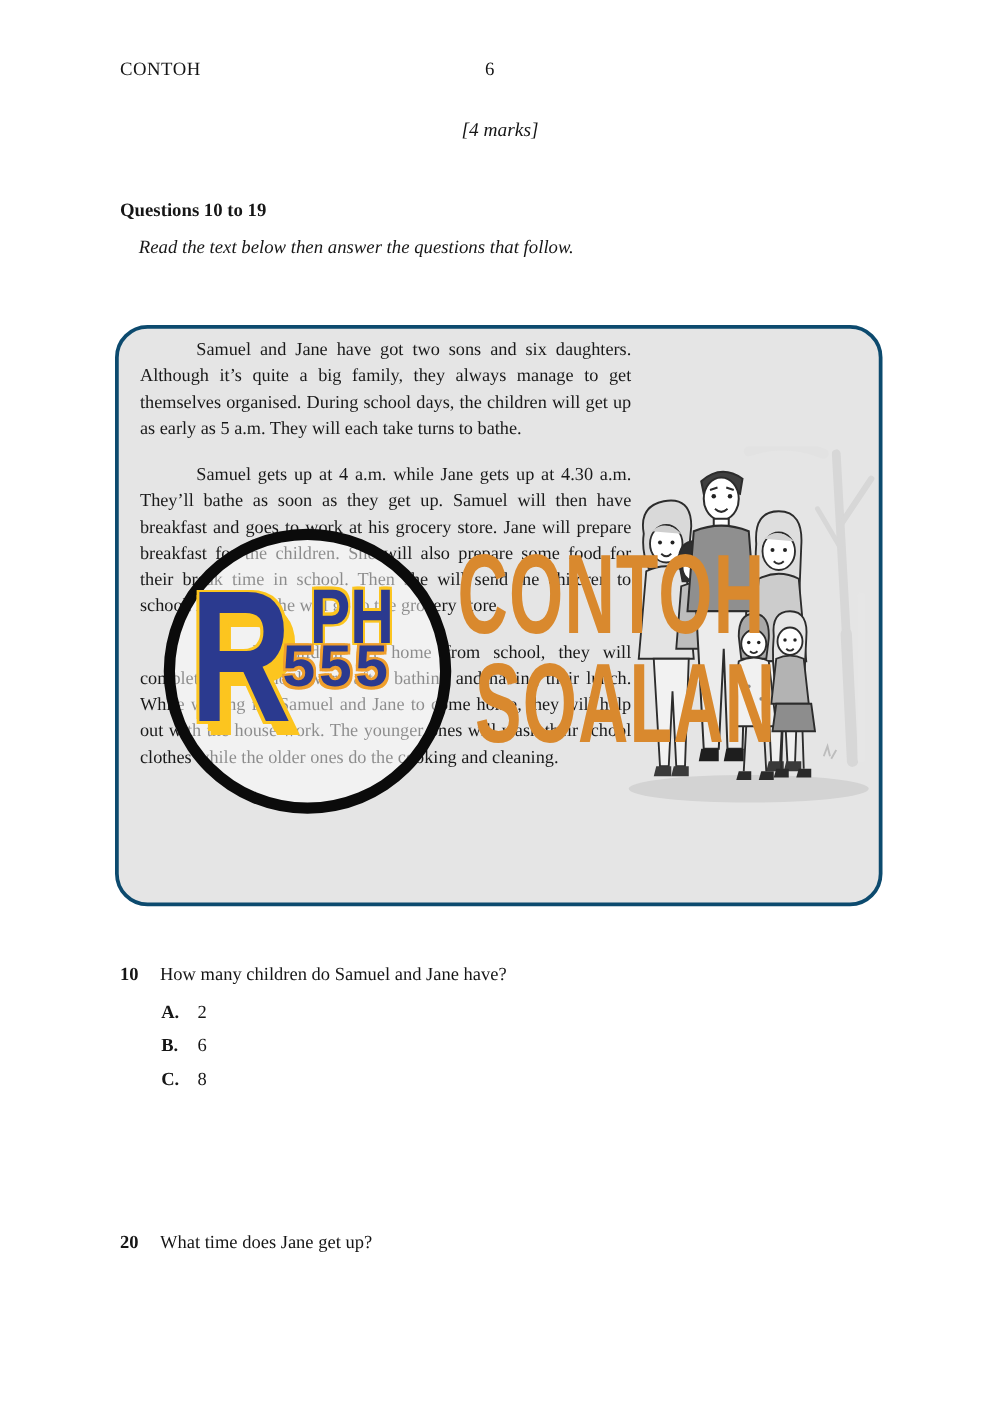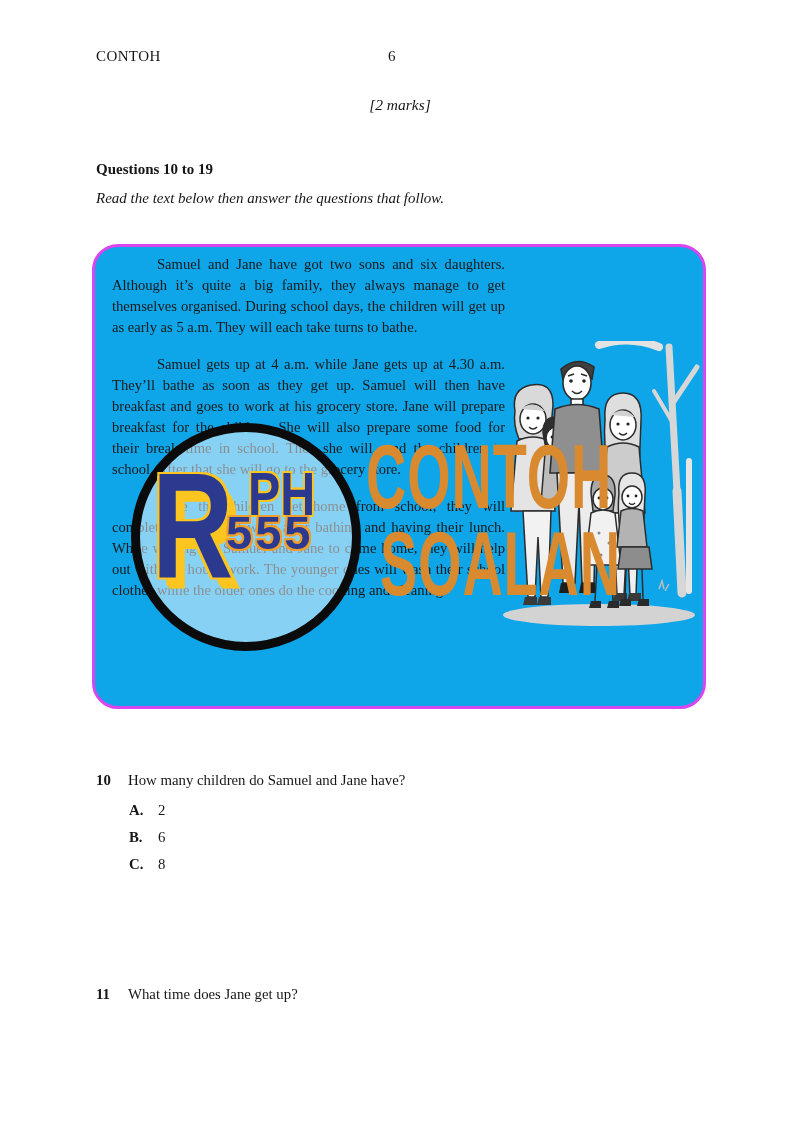--- a/index.html
+++ b/index.html
@@ -7,25 +7,25 @@
     width:800px;height:1131px;position:relative;background:#ffffff;
     font-family:"Liberation Serif", serif;color:#161616;overflow:hidden;
   }
   .abs{position:absolute;}
   
   .header-left{left:96px;top:48px;font-size:15px;letter-spacing:.4px;}
   .page-number{left:388px;top:48px;font-size:15px;}
   .marks-line{left:0;top:96px;width:800px;text-align:center;font-size:15.5px;font-style:italic;}
   
   .section-heading{left:96px;top:161px;font-size:15px;font-weight:bold;}
-  .instruction{left:96px;top:190px;font-size:15px;font-style:italic;}
+  .instruction{left:111px;top:190px;font-size:15px;font-style:italic;}
   
   .passage-box{
-    left:92px;top:244px;width:608px;height:459px;
-    border:3px solid #d946ef;border-radius:26px;background:#0ea5e9;
+    left:92px;top:260px;width:608px;height:459px;
+    border:3px solid #0c4a6e;border-radius:26px;background:#e5e5e5;
   }
   .passage-text{position:absolute;left:17px;top:7px;width:393px;height:440px;overflow:hidden;}
   .passage-text p{
     margin:0 0 16px 0;font-size:14.6px;line-height:21px;text-align:justify;
     text-indent:45px;color:#191919;
   }
   
   .illustration{position:absolute;left:404px;top:94px;width:206px;height:294px;}
   
   .wm{
@@ -59,21 +59,21 @@
   .q-num{font-size:14.8px;font-weight:bold;}
   .q-text{font-size:14.8px;text-align:right;}
   .opt-letter{font-size:14.8px;font-weight:bold;}
   .opt-value{font-size:14.8px;}
 </style>
 </head>
 <body>
 
 <div class="abs header-left">CONTOH</div>
 <div class="abs page-number">6</div>
-<div class="abs marks-line">[2 marks]</div>
+<div class="abs marks-line">[4 marks]</div>
 
 <div class="abs section-heading">Questions 10 to 19</div>
 <div class="abs instruction">Read the text below then answer the questions that follow.</div>
 
 <div class="abs passage-box">
   <div class="passage-text">
     <p>Samuel and Jane have got two sons and six daughters. Although it’s quite a big family, they always manage to get themselves organised. During school days, the children will get up as early as 5 a.m. They will each take turns to bathe.</p>
     <p>Samuel gets up at 4 a.m. while Jane gets up at 4.30 a.m. They’ll bathe as soon as they get up. Samuel will then have breakfast and goes to work at his grocery store. Jane will prepare breakfast for the children. She will also prepare some food for their break time in school. Then she will send the children to school. After that she will go to the grocery store.</p>
     <p>Once the children get home from school, they will complete their school work after bathing and having their lunch. While waiting for Samuel and Jane to come home, they will help out with the house work. The younger ones will wash their school clothes while the older ones do the cooking and cleaning.</p>
   </div>
@@ -186,14 +186,14 @@
 
 <div class="abs opt-letter" style="left:129px;top:802px;">A.</div>
 <div class="abs opt-value" style="left:158px;top:802px;">2</div>
 
 <div class="abs opt-letter" style="left:129px;top:829px;">B.</div>
 <div class="abs opt-value" style="left:158px;top:829px;">6</div>
 
 <div class="abs opt-letter" style="left:129px;top:856px;">C.</div>
 <div class="abs opt-value" style="left:158px;top:856px;">8</div>
 
-<div class="abs q-num" style="left:96px;top:986px;">11</div>
+<div class="abs q-num" style="left:96px;top:986px;">20</div>
 <div class="abs q-text" style="left:128px;top:986px;">What time does Jane get up?</div>
 
 </body></html>

